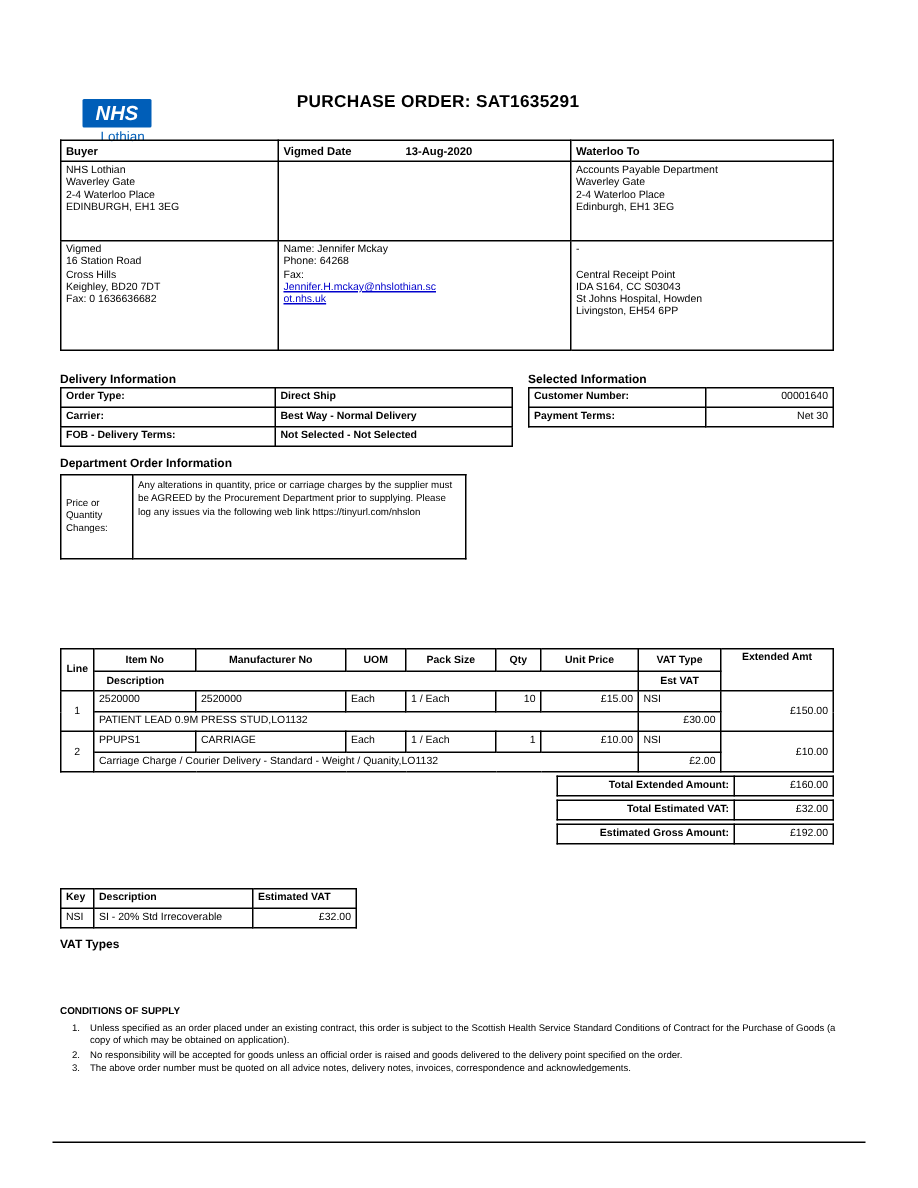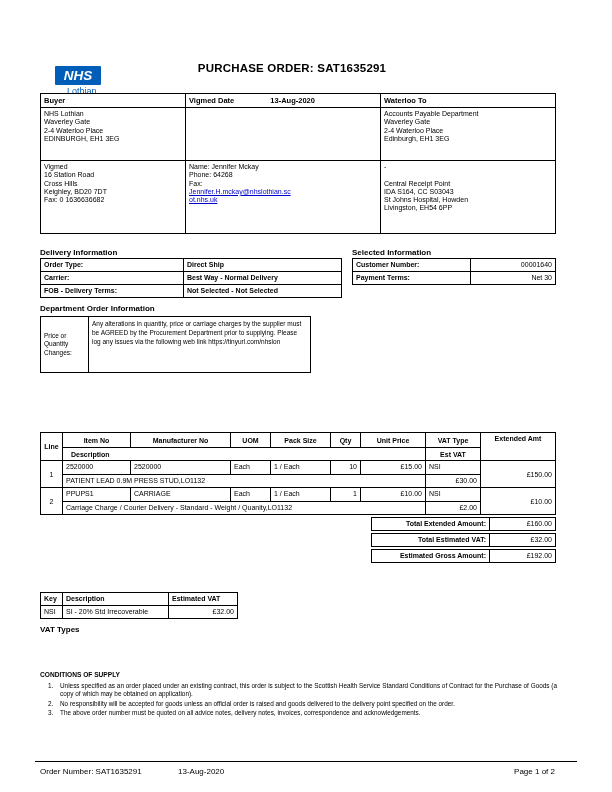--- a/index.html
+++ b/index.html
@@ -306,19 +306,14 @@
       <span class="cond-num">2.</span>
       <span class="cond-text">No responsibility will be accepted for goods unless an official order is raised and goods delivered to the delivery point specified on the order.</span>
     </div>
     <div class="cond-item">
       <span class="cond-num">3.</span>
       <span class="cond-text">The above order number must be quoted on all advice notes, delivery notes, invoices, correspondence and acknowledgements.</span>
     </div>
   </div>
 
   <div class="abs footer-rule" style="left:35px;top:761px;width:542px;"></div>
-  <div class="abs footer-text" style="left:40px;top:767px;width:515px;">
-    <span style="position:absolute;left:0;">Order Number: SAT1635291</span>
-    <span style="position:absolute;left:138px;">13-Aug-2020</span>
-    <span style="position:absolute;right:0;">Page 1 of 2</span>
-  </div>
 
 </div>
 
 </body></html>

